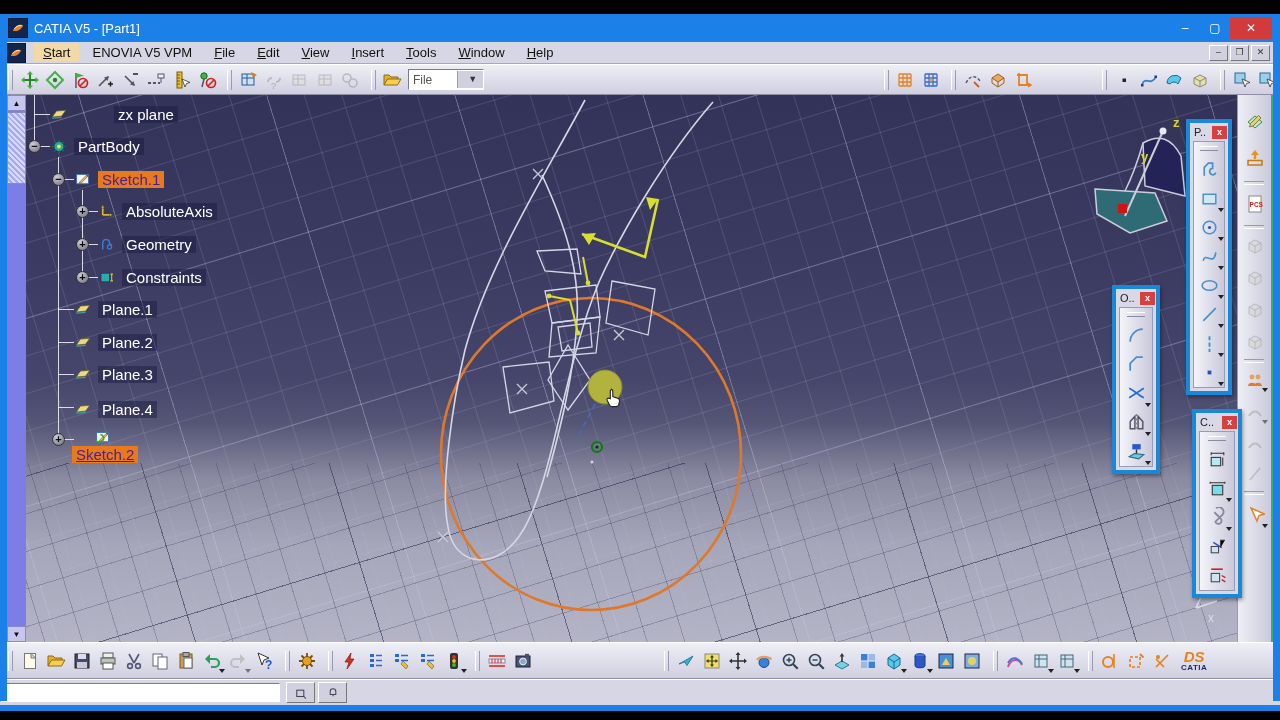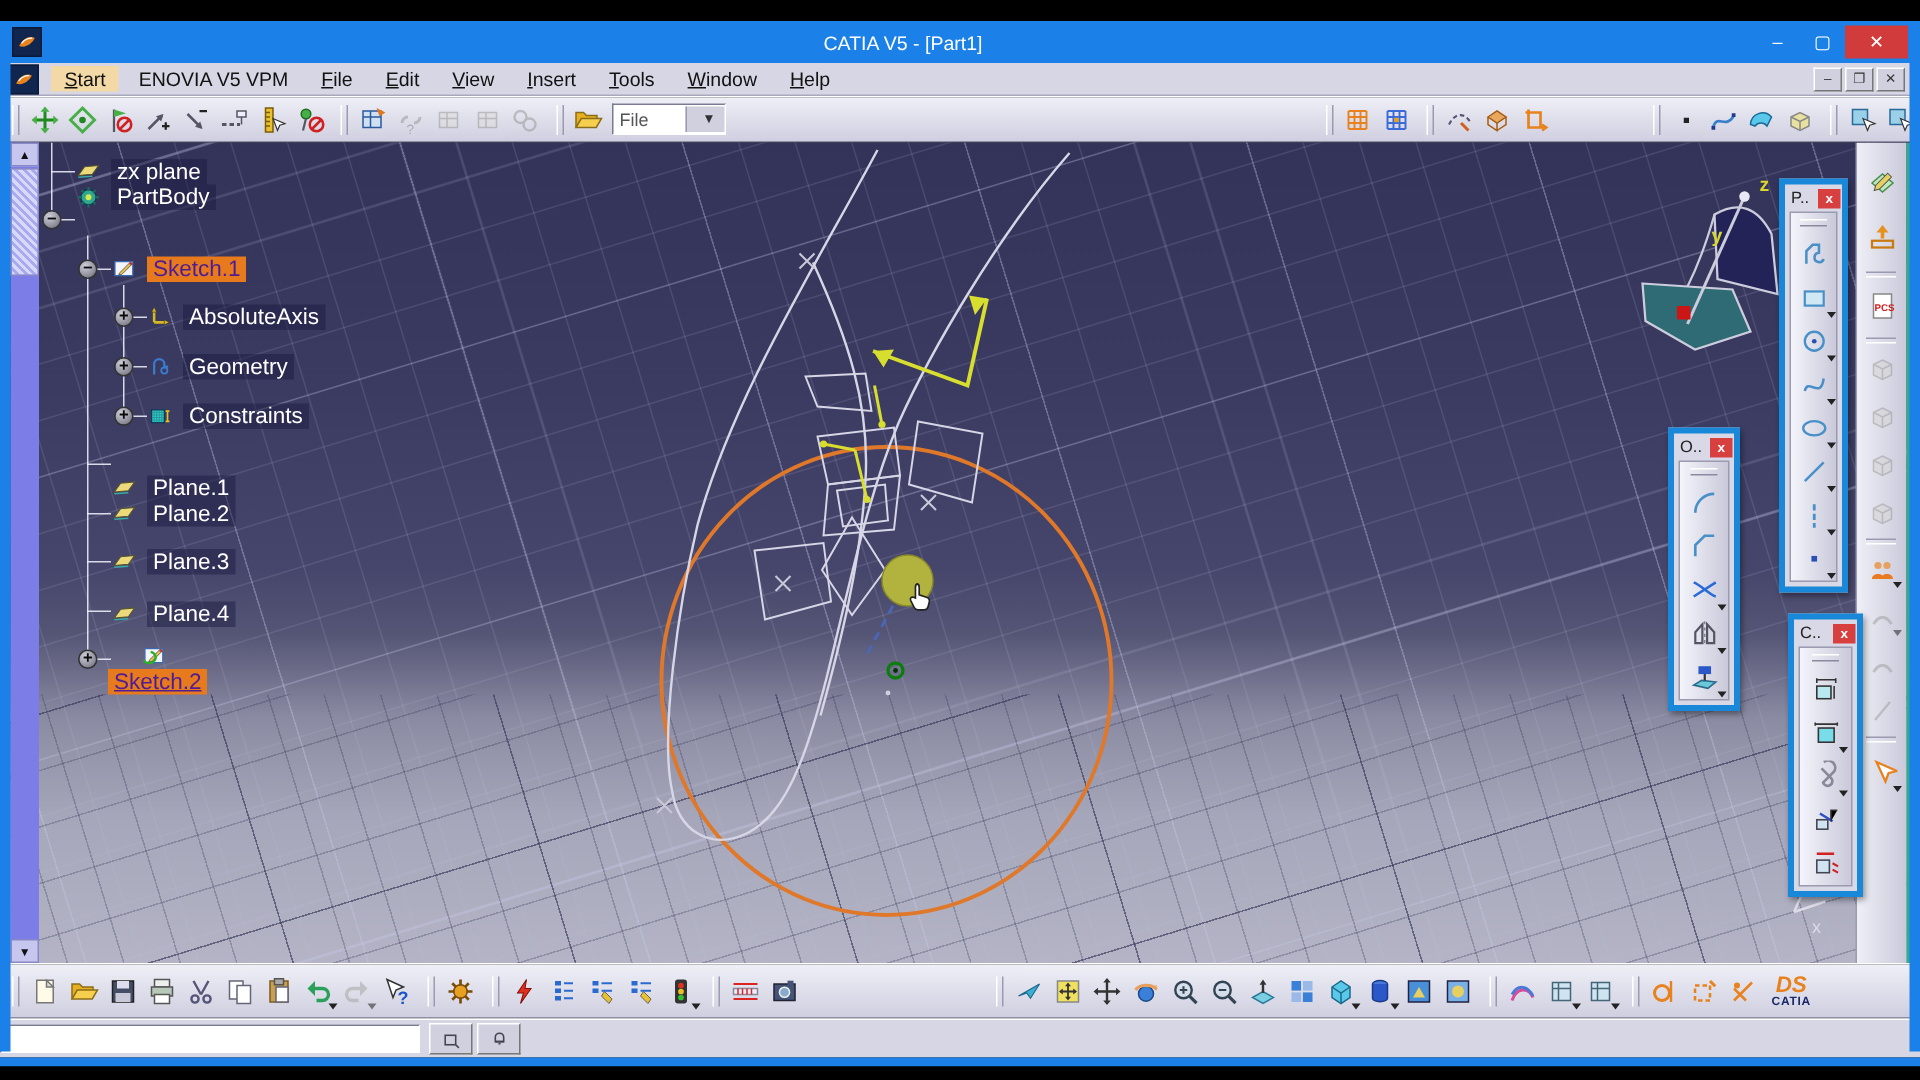--- a/index.html
+++ b/index.html
@@ -7,21 +7,21 @@
   .band{position:relative;width:1280px;}
   
   #black-top{height:14px;background:#000;}
   #titlebar{height:28px;background:#1b80e8;display:flex;align-items:center;color:#fff;font-size:13px;}
   #black-bottom{height:13px;background:#000;}
   #blue-bottom{height:6px;background:#1b80e8;}
   .side-blue{position:absolute;top:14px;bottom:19px;width:7px;background:#1b80e8;z-index:60;}
   #side-l{left:0}#side-r{right:0}
   
   .appicon{width:18px;height:18px;margin:0 6px 0 8px;background:#10264f;border:1px solid #0a1a38;display:flex;align-items:center;justify-content:center;}
-  #title-text{flex:1;text-align:center;}
+  #title-text{flex:1;}
   .tbtn{width:30px;height:22px;display:flex;align-items:center;justify-content:center;color:#fff;font-size:12px;}
   .tbtn.close{width:42px;background:#d23b3b;margin-right:8px;}
   
   #menubar{height:21px;background:#d6d6e4;display:flex;align-items:center;font-size:13px;color:#111;border-bottom:1px solid #a8a8bc;}
   .menu-item{padding:1px 9px;margin:0 2px;white-space:nowrap;}
   .menu-item.active{background:#f2d9a6;}
   .menu-item u{text-decoration:underline;}
   #mdi{margin-left:auto;display:flex;margin-right:10px;}
   .mdi-btn{width:17px;height:14px;background:#d0d0de;border:1px solid;border-color:#fff #777 #777 #fff;font-size:9px;line-height:12px;text-align:center;color:#333;margin-left:2px;}
   
@@ -368,30 +368,30 @@
     <div class="sbtn" id="sb-up">▲</div>
     <div id="sb-thumb"></div>
     <div class="sbtn" id="sb-dn">▼</div>
   </div>
 
   <div id="tree">
       <div class="tline" style="left: 34px; top: 0px; width: 1px; height: 51px;"></div>
       <div class="tline" style="left: 58px; top: 62px; width: 1px; height: 282px;"></div>
       <div class="tline" style="left: 82px; top: 95px; width: 1px; height: 87px;"></div>
       <div class="tline" style="left: 34px; top: 19px; width: 16px; height: 1px;"></div>
-      <div class="trow" style="left: 48px; top: 9px;">
+      <div class="trow" style="left: 48px; top: 9px; gap: 40px;">
         <span class="ticon"><svg viewBox="0 0 20 20">
             <path d="M2 13l5-7 11-1-5 7z" fill="#ecd97c" stroke="#56562a" stroke-width=".8"></path>
             <path d="M2 14.3l11-.8" stroke="#3aa8a8" stroke-width="1.3"></path>
           </svg></span>
         <span class="tlabel">zx plane</span>
       </div>
       <div class="tline" style="left: 34px; top: 51px; width: 16px; height: 1px;"></div>
       <span class="knob" style="left: 34px; top: 51px;">−</span>
-      <div class="trow" style="left: 48px; top: 26px;">
+      <div class="trow" style="left: 48px; top: 41px;">
         <span class="ticon"><svg viewBox="0 0 20 20">
             <circle cx="10" cy="10" r="6" fill="#2fa890" stroke="#113355"></circle>
             <path d="M10 2v3M10 15v3M2 10h3M15 10h3M4.5 4.5l2 2M13.5 13.5l2 2M15.5 4.5l-2 2M6.5 13.5l-2 2" stroke="#1a6a5a" stroke-width="1.8"></path>
             <circle cx="10" cy="10" r="2.3" fill="#d8e84a"></circle>
           </svg></span>
         <span class="tlabel">PartBody</span>
       </div>
       <div class="tline" style="left: 58px; top: 84px; width: 16px; height: 1px;"></div>
       <span class="knob" style="left: 58px; top: 84px;">−</span>
       <div class="trow" style="left: 72px; top: 74px;">
@@ -424,21 +424,21 @@
       <span class="knob" style="left: 82px; top: 182px;">+</span>
       <div class="trow" style="left: 96px; top: 172px;">
         <span class="ticon"><svg viewBox="0 0 20 20">
             <rect x="3" y="5" width="10" height="10" fill="#35c8c8" stroke="#113355"></rect>
             <path d="M5 5v10M7 5v10M9 5v10M11 5v10M3 7h10M3 9h10M3 11h10M3 13h10" stroke="#1a8a8a" stroke-width=".5"></path>
             <path d="M15.5 6v8M14 6h3M14 14h3" stroke="#e8c020" stroke-width="1.3"></path>
           </svg></span>
         <span class="tlabel">Constraints</span>
       </div>
       <div class="tline" style="left: 58px; top: 214px; width: 16px; height: 1px;"></div>
-      <div class="trow" style="left: 72px; top: 220px;">
+      <div class="trow" style="left: 72px; top: 204px;">
         <span class="ticon"><svg viewBox="0 0 20 20">
             <path d="M2 13l5-7 11-1-5 7z" fill="#ecd97c" stroke="#56562a" stroke-width=".8"></path>
             <path d="M2 14.3l11-.8" stroke="#3aa8a8" stroke-width="1.3"></path>
           </svg></span>
         <span class="tlabel">Plane.1</span>
       </div>
       <div class="tline" style="left: 58px; top: 247px; width: 16px; height: 1px;"></div>
       <div class="trow" style="left: 72px; top: 237px;">
         <span class="ticon"><svg viewBox="0 0 20 20">
             <path d="M2 13l5-7 11-1-5 7z" fill="#ecd97c" stroke="#56562a" stroke-width=".8"></path>

